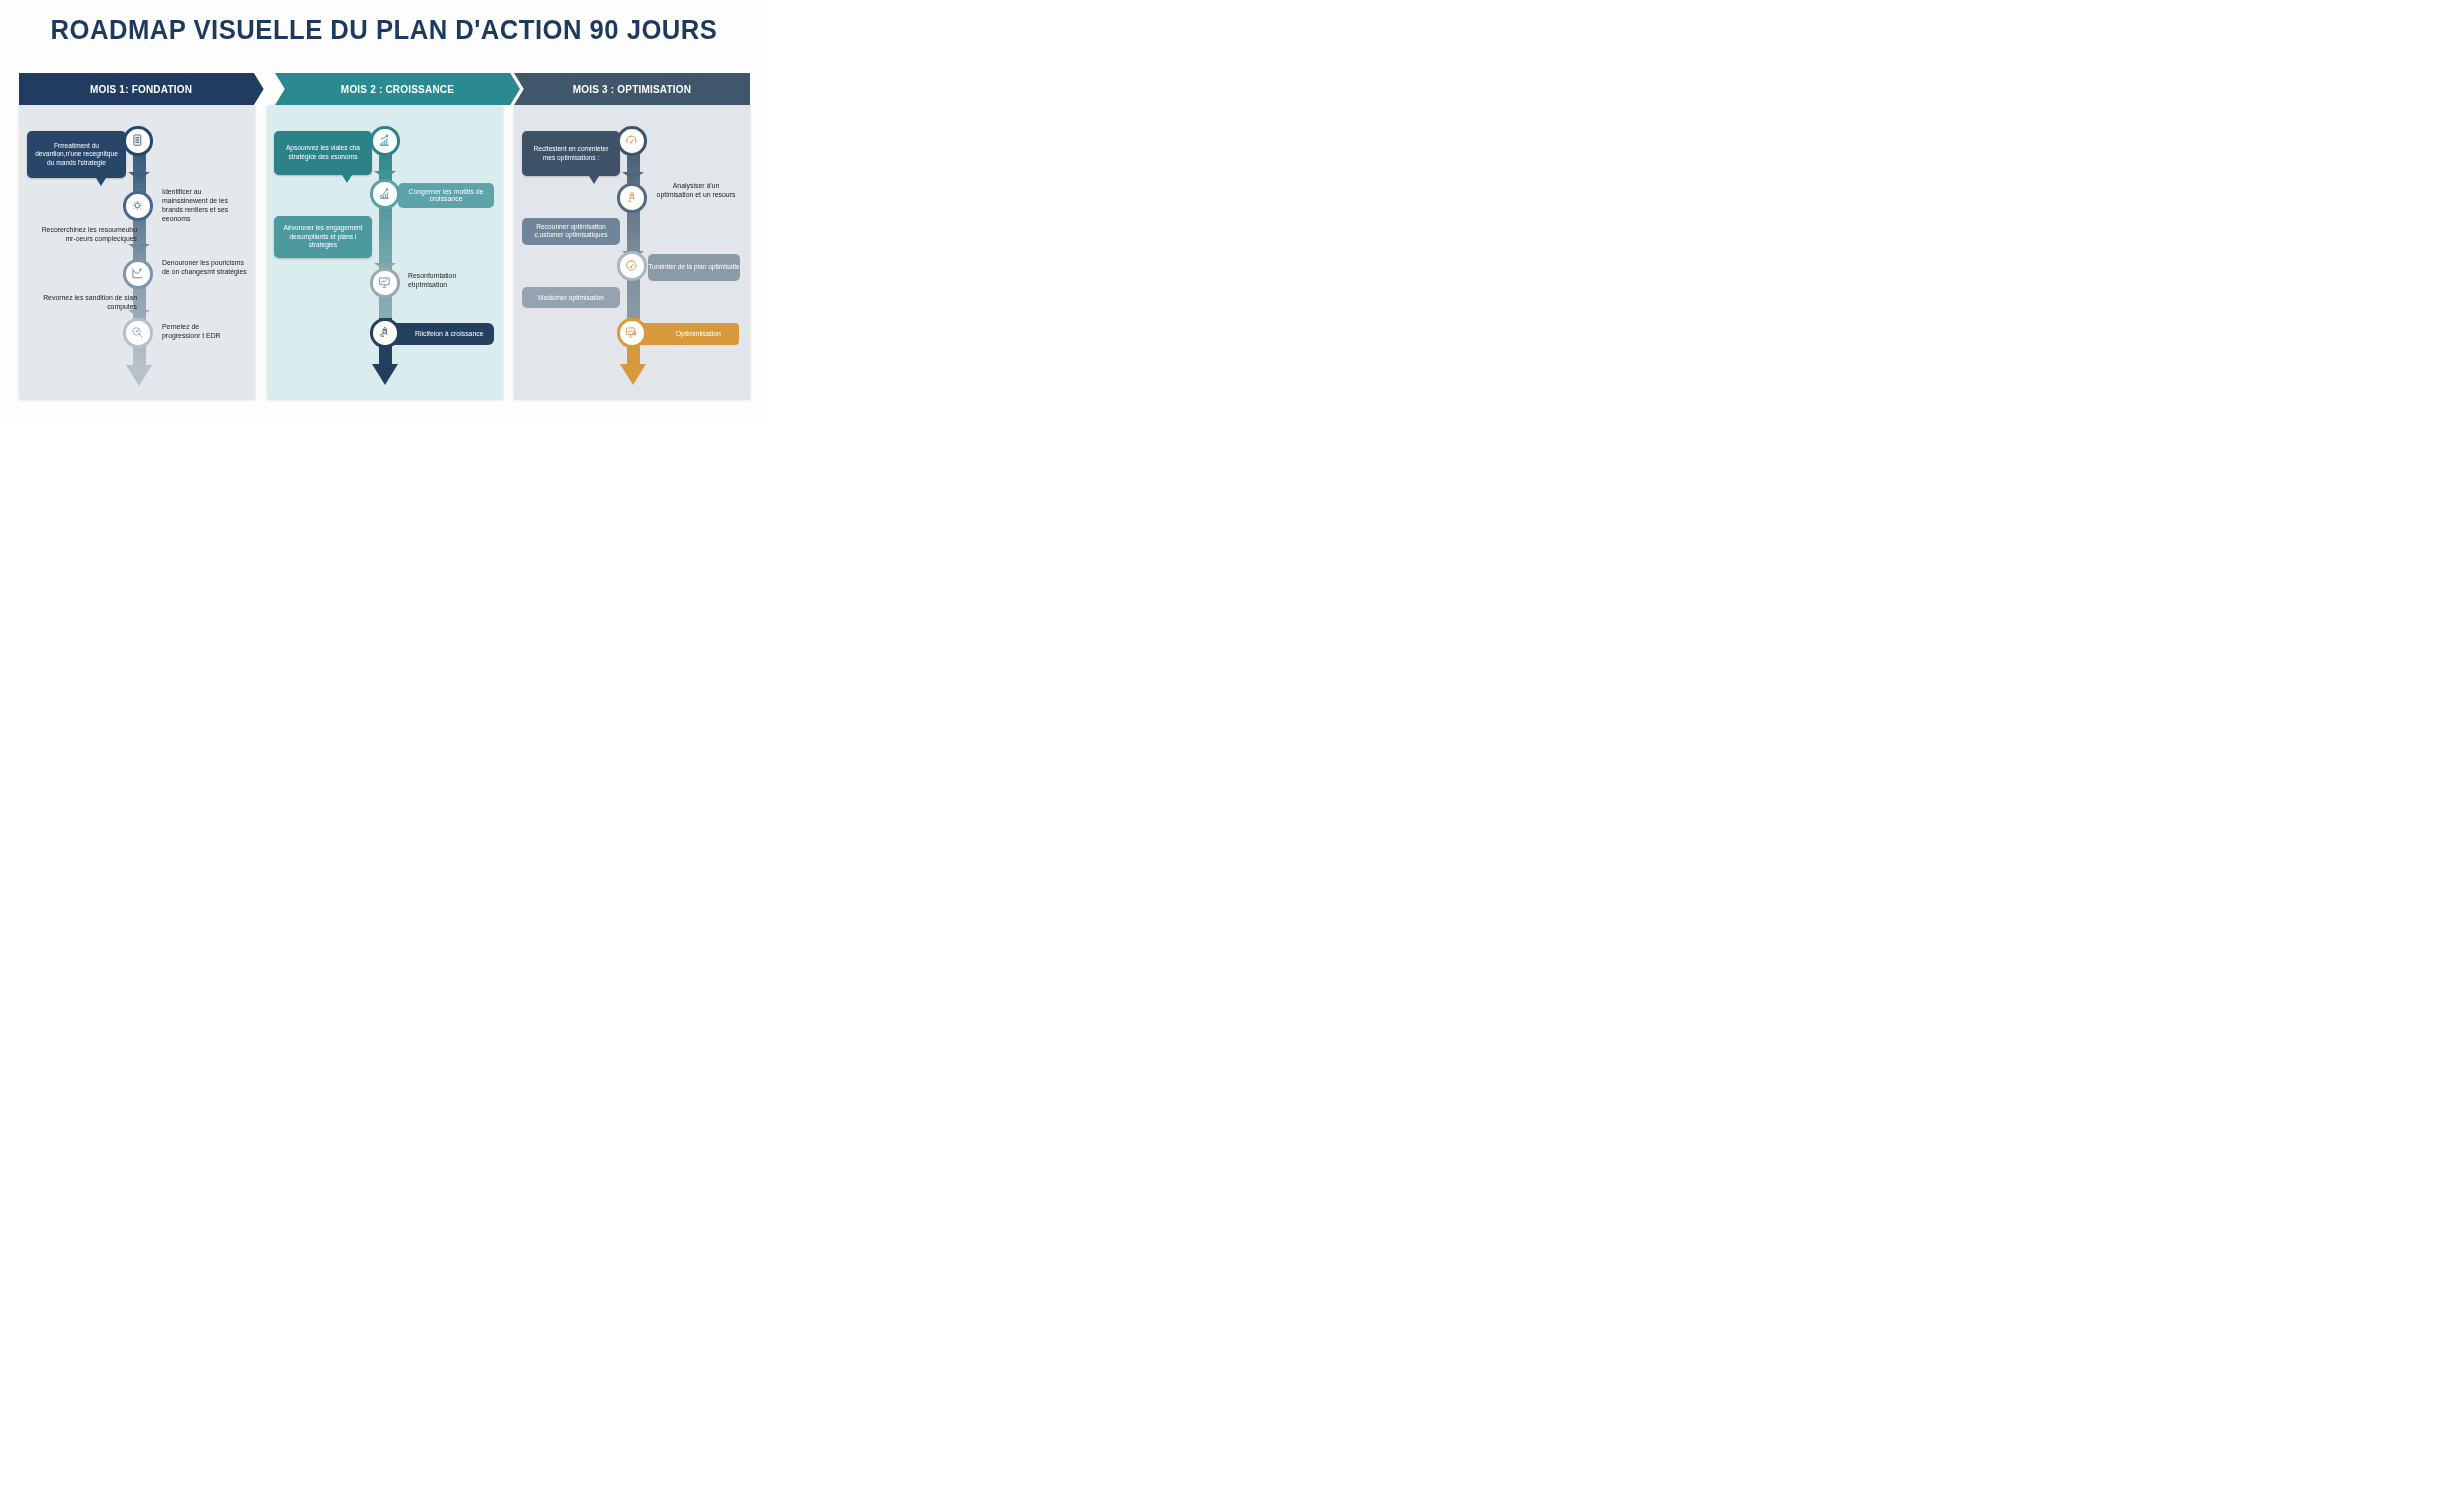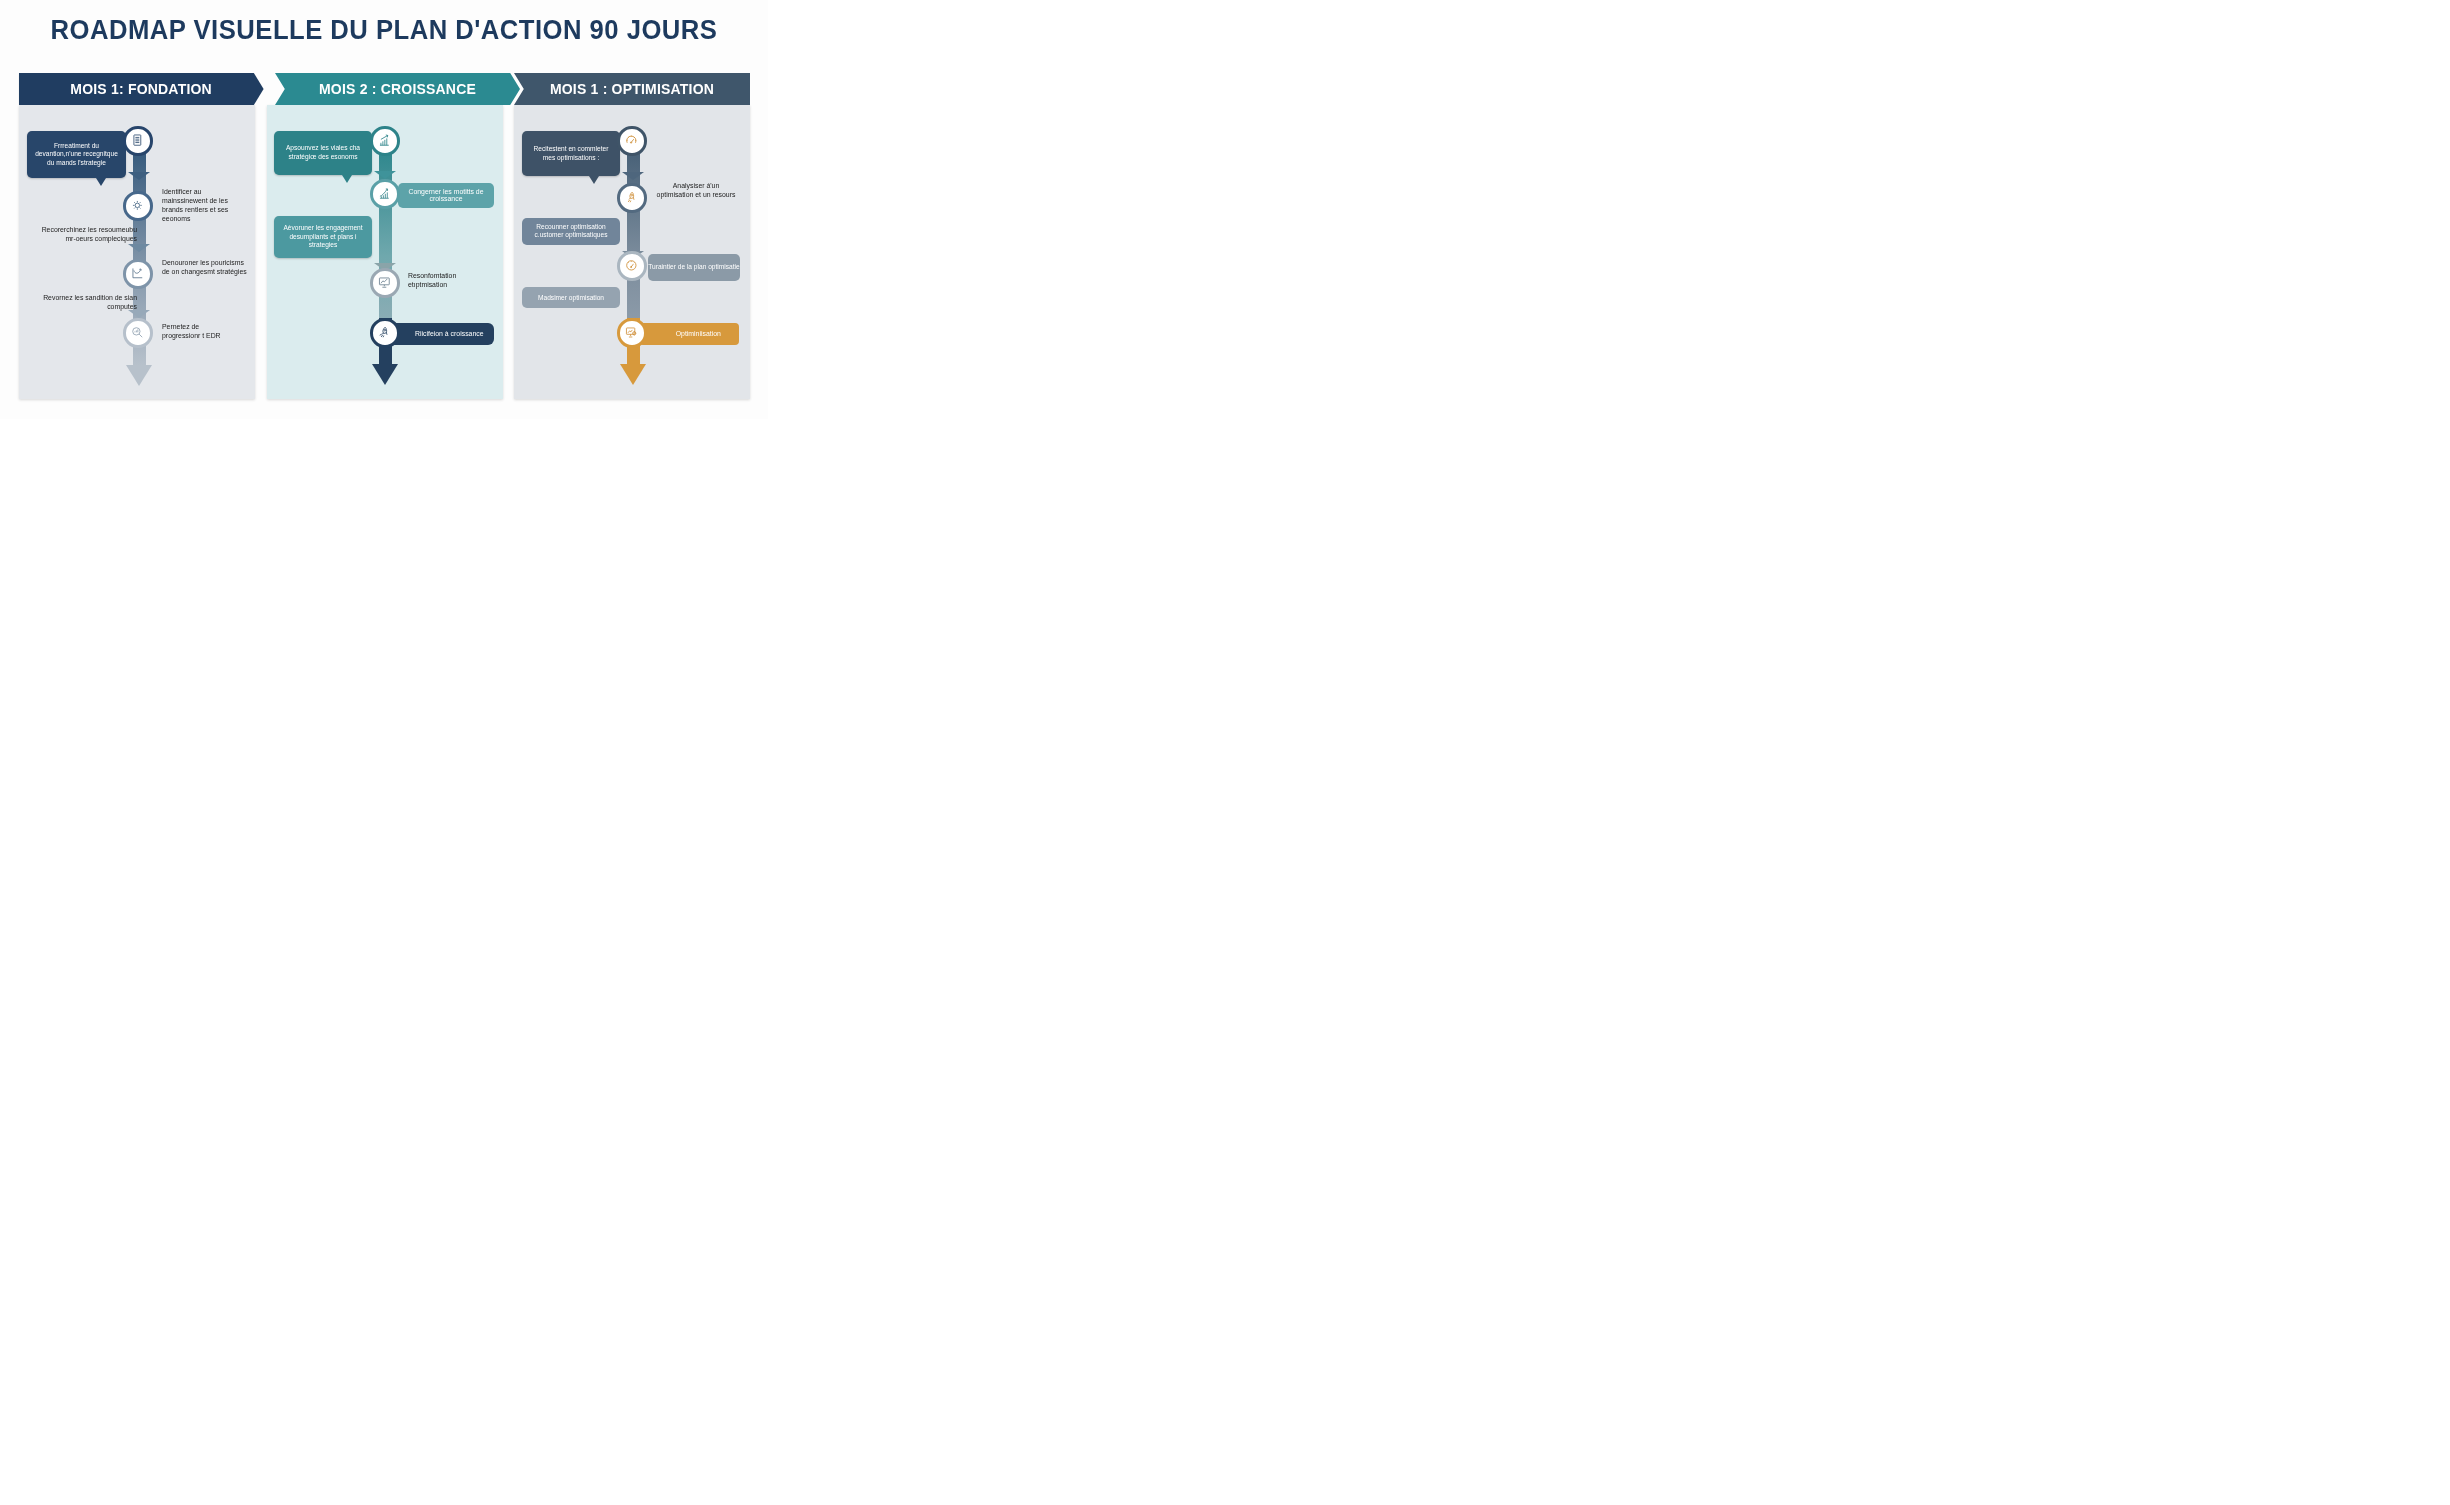--- a/index.html
+++ b/index.html
@@ -1,21 +1,21 @@
 <!DOCTYPE html>
 <html style="font-size:7.8px"><head>
 <meta charset="utf-8">
 <style>
   html,body{margin:0;padding:0;background:#ffffff;}
   .canvas{position:relative;width:768px;height:419px;background:#fdfdfd;overflow:hidden;
           font-family:"Liberation Sans", sans-serif;}
   .title{position:absolute;left:0;top:14.7px;width:100%;text-align:center;
          font-size:27px;font-weight:700;letter-spacing:0.5px;transform:scaleX(.95);}
   .hdr{position:absolute;top:73px;height:32px;display:flex;align-items:center;justify-content:center;
-       color:#fff;font-size:14px;font-weight:700;letter-spacing:0.2px;z-index:5;
+       color:#fff;font-size:10px;font-weight:700;letter-spacing:0.2px;z-index:5;
        filter:drop-shadow(0 1.5px 1.5px rgba(0,0,0,.18));}
   .panel{position:absolute;top:105px;height:294px;z-index:0;box-shadow:0 1px 2.5px rgba(0,0,0,.15);}
   .track{position:absolute;width:12.7px;z-index:1;}
   .chev{position:absolute;width:0;height:0;border-left:11.3px solid transparent;
         border-right:11.3px solid transparent;border-top:8.8px solid #000;z-index:2;}
   .ahead{position:absolute;width:0;height:0;border-left:13.2px solid transparent;
          border-right:13.2px solid transparent;border-top:21.6px solid #000;z-index:2;}
   .circle{position:absolute;width:23.5px;height:23.5px;background:#fff;border-radius:50%;
           display:flex;align-items:center;justify-content:center;z-index:4;}
   .bubble{position:absolute;border-radius:4.9px;color:#fff;display:flex;align-items:center;
@@ -33,21 +33,21 @@
 
 <div class="canvas">
 
   <div class="title" style="color:#1d3a5e">ROADMAP VISUELLE DU PLAN D'ACTION 90 JOURS</div>
 
   <div class="hdr" style="left:18.6px;width:245px;background:#203d61;
        clip-path:polygon(0 0,calc(100% - 9.8px) 0,100% 50%,calc(100% - 9.8px) 100%,0 100%);">MOIS 1: FONDATION</div>
   <div class="hdr" style="left:275px;width:245px;background:#2b8a91;
        clip-path:polygon(0 0,calc(100% - 9.8px) 0,100% 50%,calc(100% - 9.8px) 100%,0 100%,9.8px 50%);">MOIS 2 : CROISSANCE</div>
   <div class="hdr" style="left:514px;width:236px;background:#3f566b;
-       clip-path:polygon(0 0,100% 0,100% 100%,0 100%,9.8px 50%);">MOIS 1 : OPTIMISATION</div>
+       clip-path:polygon(0 0,100% 0,100% 100%,0 100%,9.8px 50%);">MOIS 3 : OPTIMISATION</div>
 
   <div class="panel" style="left:18.6px;width:236px;background:#e4e7eb;"></div>
   <div class="panel" style="left:267px;width:236px;background:#dbecee;"></div>
   <div class="panel" style="left:514px;width:236px;background:#e2e5e9;"></div>
 
   <div class="track" style="left:133px;top:147px;height:218px;
        background:linear-gradient(#33587b,#7c91a6,#b7c1cb);"></div>
   <div class="chev" style="left:128px;top:172px;border-top-color:#3d5f80;"></div>
   <div class="chev" style="left:128px;top:244px;border-top-color:#6d89a1;"></div>
   <div class="chev" style="left:128px;top:310px;border-top-color:#97a9b9;"></div>

